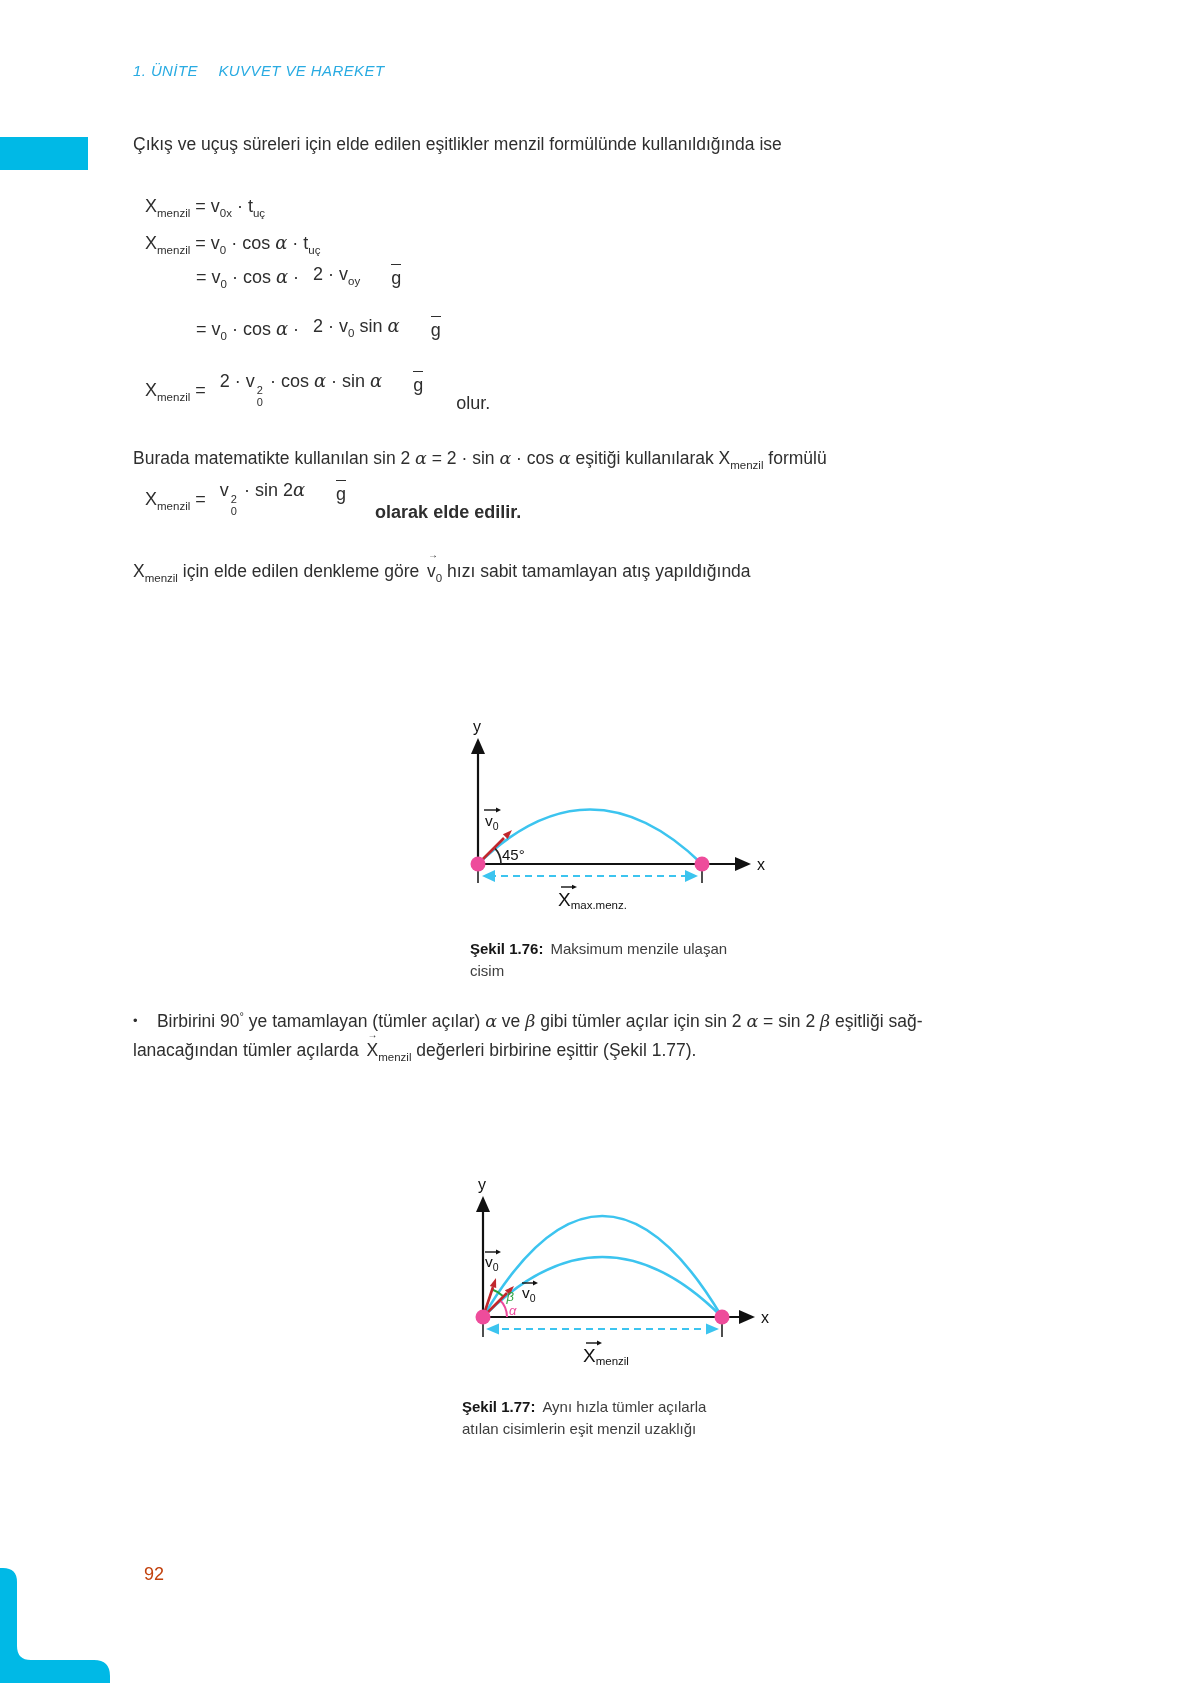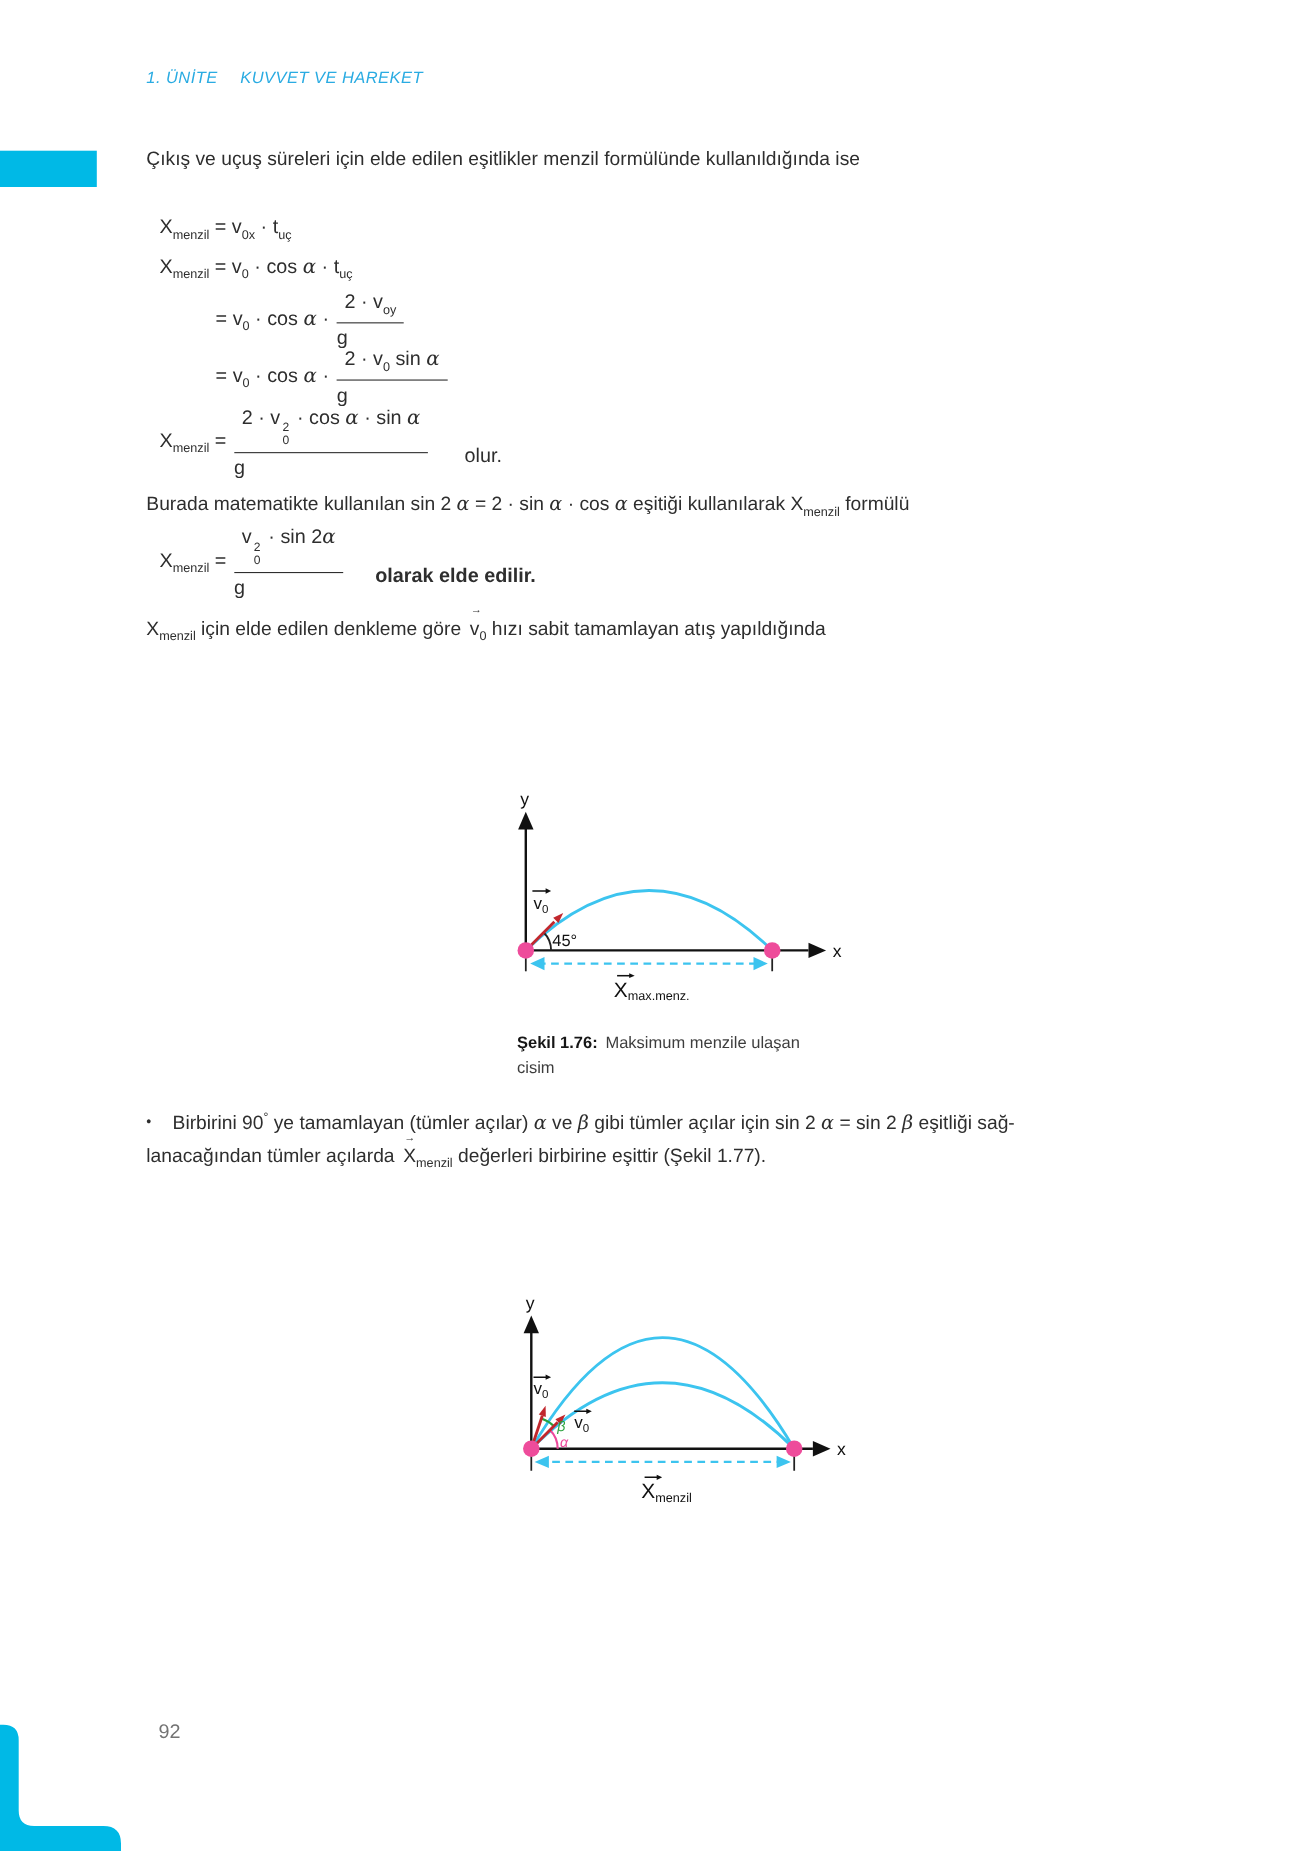--- a/index.html
+++ b/index.html
@@ -14,21 +14,21 @@
 
   
   .decor-top{position:absolute;left:0;top:137px;width:88px;height:33px;background:#00b9e6;}
 
   
   .para{position:absolute;font-size:17.5px;line-height:1.35;color:#2e2e2e;white-space:nowrap;}
 
   
   .eq-simple{position:absolute;font-size:18px;white-space:nowrap;}
   .eq-row{position:absolute;display:flex;align-items:center;font-size:18px;white-space:nowrap;}
-  .frac{display:inline-flex;flex-direction:column;align-items:center;margin:0 7px;text-align:left;line-height:1.15;}
+  .frac{display:inline-flex;align-items:center;margin:0 7px;text-align:right;line-height:1.15;gap:24px;}
   .fr-num{padding:0 7px 4px;}
   .fr-den{border-top:1.7px solid #2e2e2e;align-self:stretch;padding-top:3px;}
   .post{margin-left:26px;margin-top:24px;}
 
   
   .tk-sub{font-size:11.5px;vertical-align:-5px;}
   .tk-sup{font-size:11px;vertical-align:7px;}
   .tk-g{font-family:"DejaVu Serif",serif;font-style:italic;}
   .tk-supsub{display:inline-flex;flex-direction:column;align-items:flex-start;font-size:11px;
     line-height:1.05;vertical-align:-7px;margin:0 2px;}
@@ -37,21 +37,21 @@
   .vec-a{position:absolute;left:1px;top:-10px;font-size:10px;line-height:1;}
 
   
   .bullet-row{position:absolute;font-size:17.5px;white-space:nowrap;}
   .bullet-marker{display:inline-block;width:19px;font-size:13px;vertical-align:2px;color:#2e2e2e;}
 
   
   .caption{position:absolute;font-size:15px;line-height:22px;color:#3d3d3d;white-space:nowrap;}
   .caption .cb{font-weight:bold;color:#161616;margin-right:7px;}
 
-  .pageno{position:absolute;left:144px;top:1564px;font-size:18px;color:#737373;}
+  .pageno{position:absolute;left:144px;top:1564px;font-size:18px;color:#c2410c;}
 
   svg text{font-family:"Liberation Sans",sans-serif;}
 </style>
 </head>
 <body>
 
 <div class="page">
 
   <div class="decor-top"></div>
 
@@ -191,19 +191,23 @@
     <text x="117" y="208" font-size="15.5" fill="#111"><tspan>v</tspan><tspan dy="4" font-size="10.5">0</tspan></text>
 
     <circle cx="78" cy="227" r="7.5" fill="#ee4c9b"></circle>
     <circle cx="317" cy="227" r="7.5" fill="#ee4c9b"></circle>
 
     <line x1="181" y1="253" x2="193" y2="253" stroke="#111" stroke-width="1.4"></line>
     <polygon points="197,253 192,250.6 192,255.4" fill="#111"></polygon>
     <text x="178" y="272" font-size="19" fill="#111"><tspan>X</tspan><tspan dy="3" font-size="11.5">menzil</tspan></text>
   </svg>
 
+  <div class="caption" style="left:462px;top:1396px;">
+    <div><span class="cb">Şekil 1.77:</span><span>Aynı hızla tümler açılarla</span></div>
+    <div>atılan cisimlerin eşit menzil uzaklığı</div>
+  </div>
 
   <div class="pageno">92</div>
   <svg class="abs" style="left:0;top:1560px;" width="120" height="123" viewBox="0 0 120 123">
     <path d="M 0 8 L 3 8 Q 17 8 17 22 L 17 86 Q 17 100 31 100 L 94 100 Q 110 100 110 116 L 110 123 L 0 123 Z" fill="#00b9e6"></path>
   </svg>
 
 </div>
 
 </body></html>

